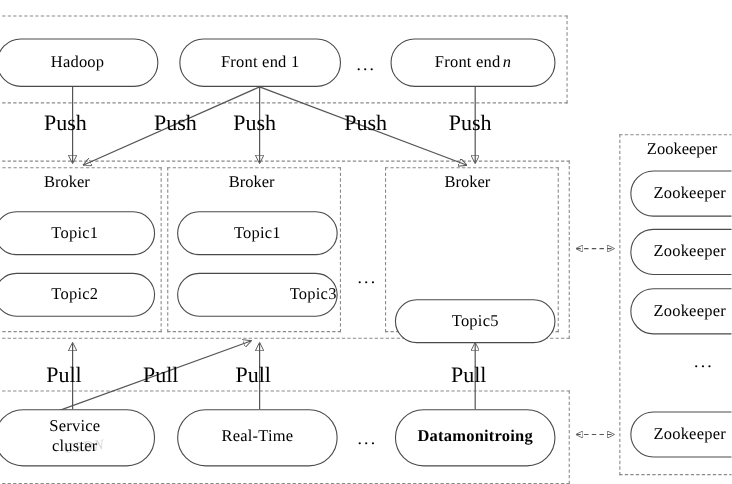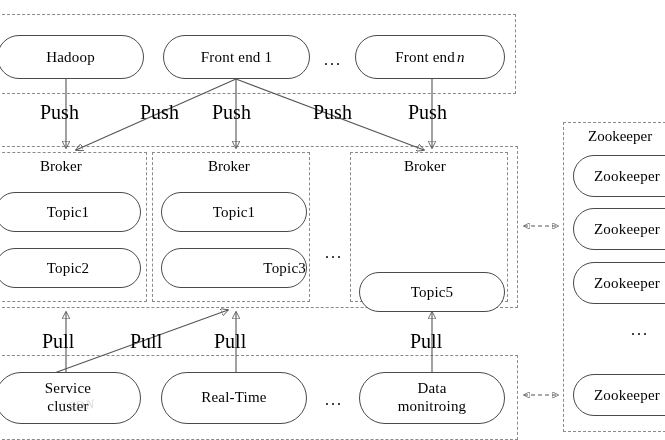--- a/index.html
+++ b/index.html
@@ -140,21 +140,21 @@
     <span>Service</span>
     <span>cluster</span>
   </div>
 
   <div class="node two-line" style="left:161px;top:372px;width:146px;height:52px;flex-direction:row;">
     <span>Real-Time</span>
   </div>
 
   <div class="dots" style="left:325px;top:392px;">...</div>
 
-  <div class="node two-line" style="left:359px;top:372px;width:146px;height:52px;flex-direction:column;">
+  <div class="node two-line" style="left:359px;top:372px;width:146px;height:52px;flex-direction:row;font-weight:bold;">
     <span>Data</span>
     <span>monitroing</span>
   </div>
 
   <div class="lbl grp" style="left:588px;top:128px;">Zookeeper</div>
 
   <div class="node" style="left:573px;top:155px;width:118px;height:42px;justify-content:flex-start;padding-left:20px;">
     <span>Zookeeper</span>
   </div>
   <div class="node" style="left:573px;top:208px;width:118px;height:42px;justify-content:flex-start;padding-left:20px;">

